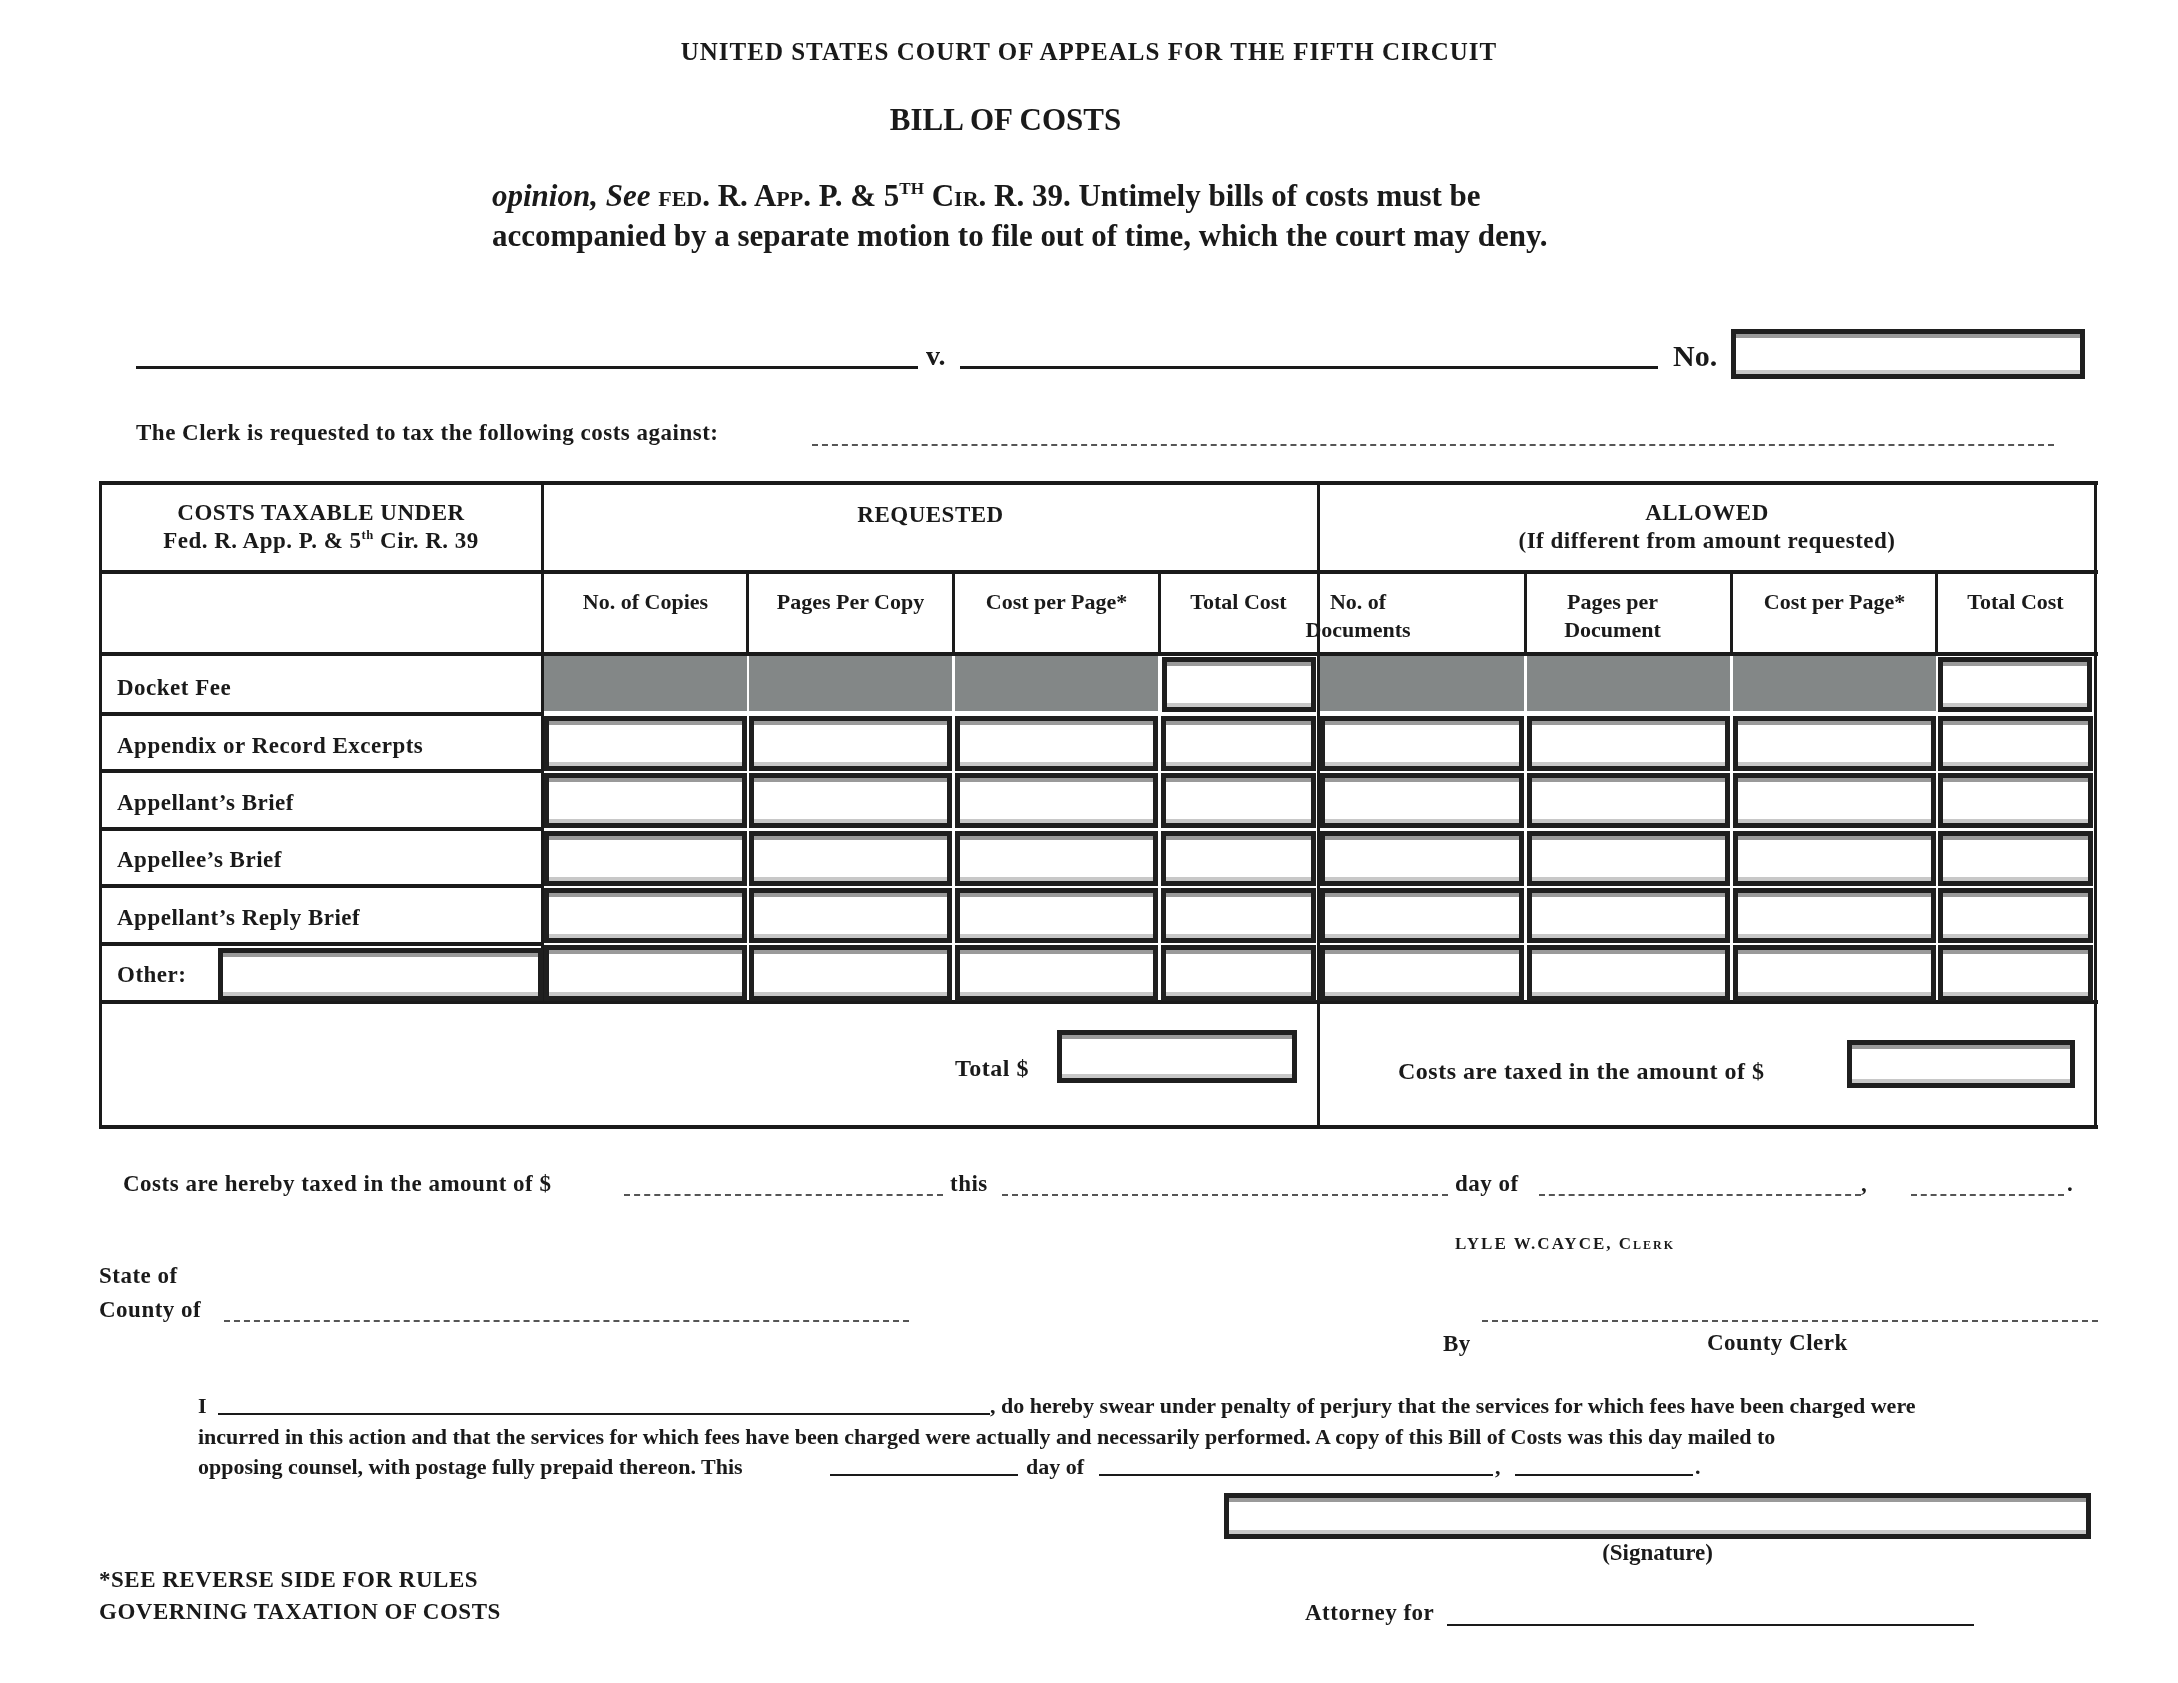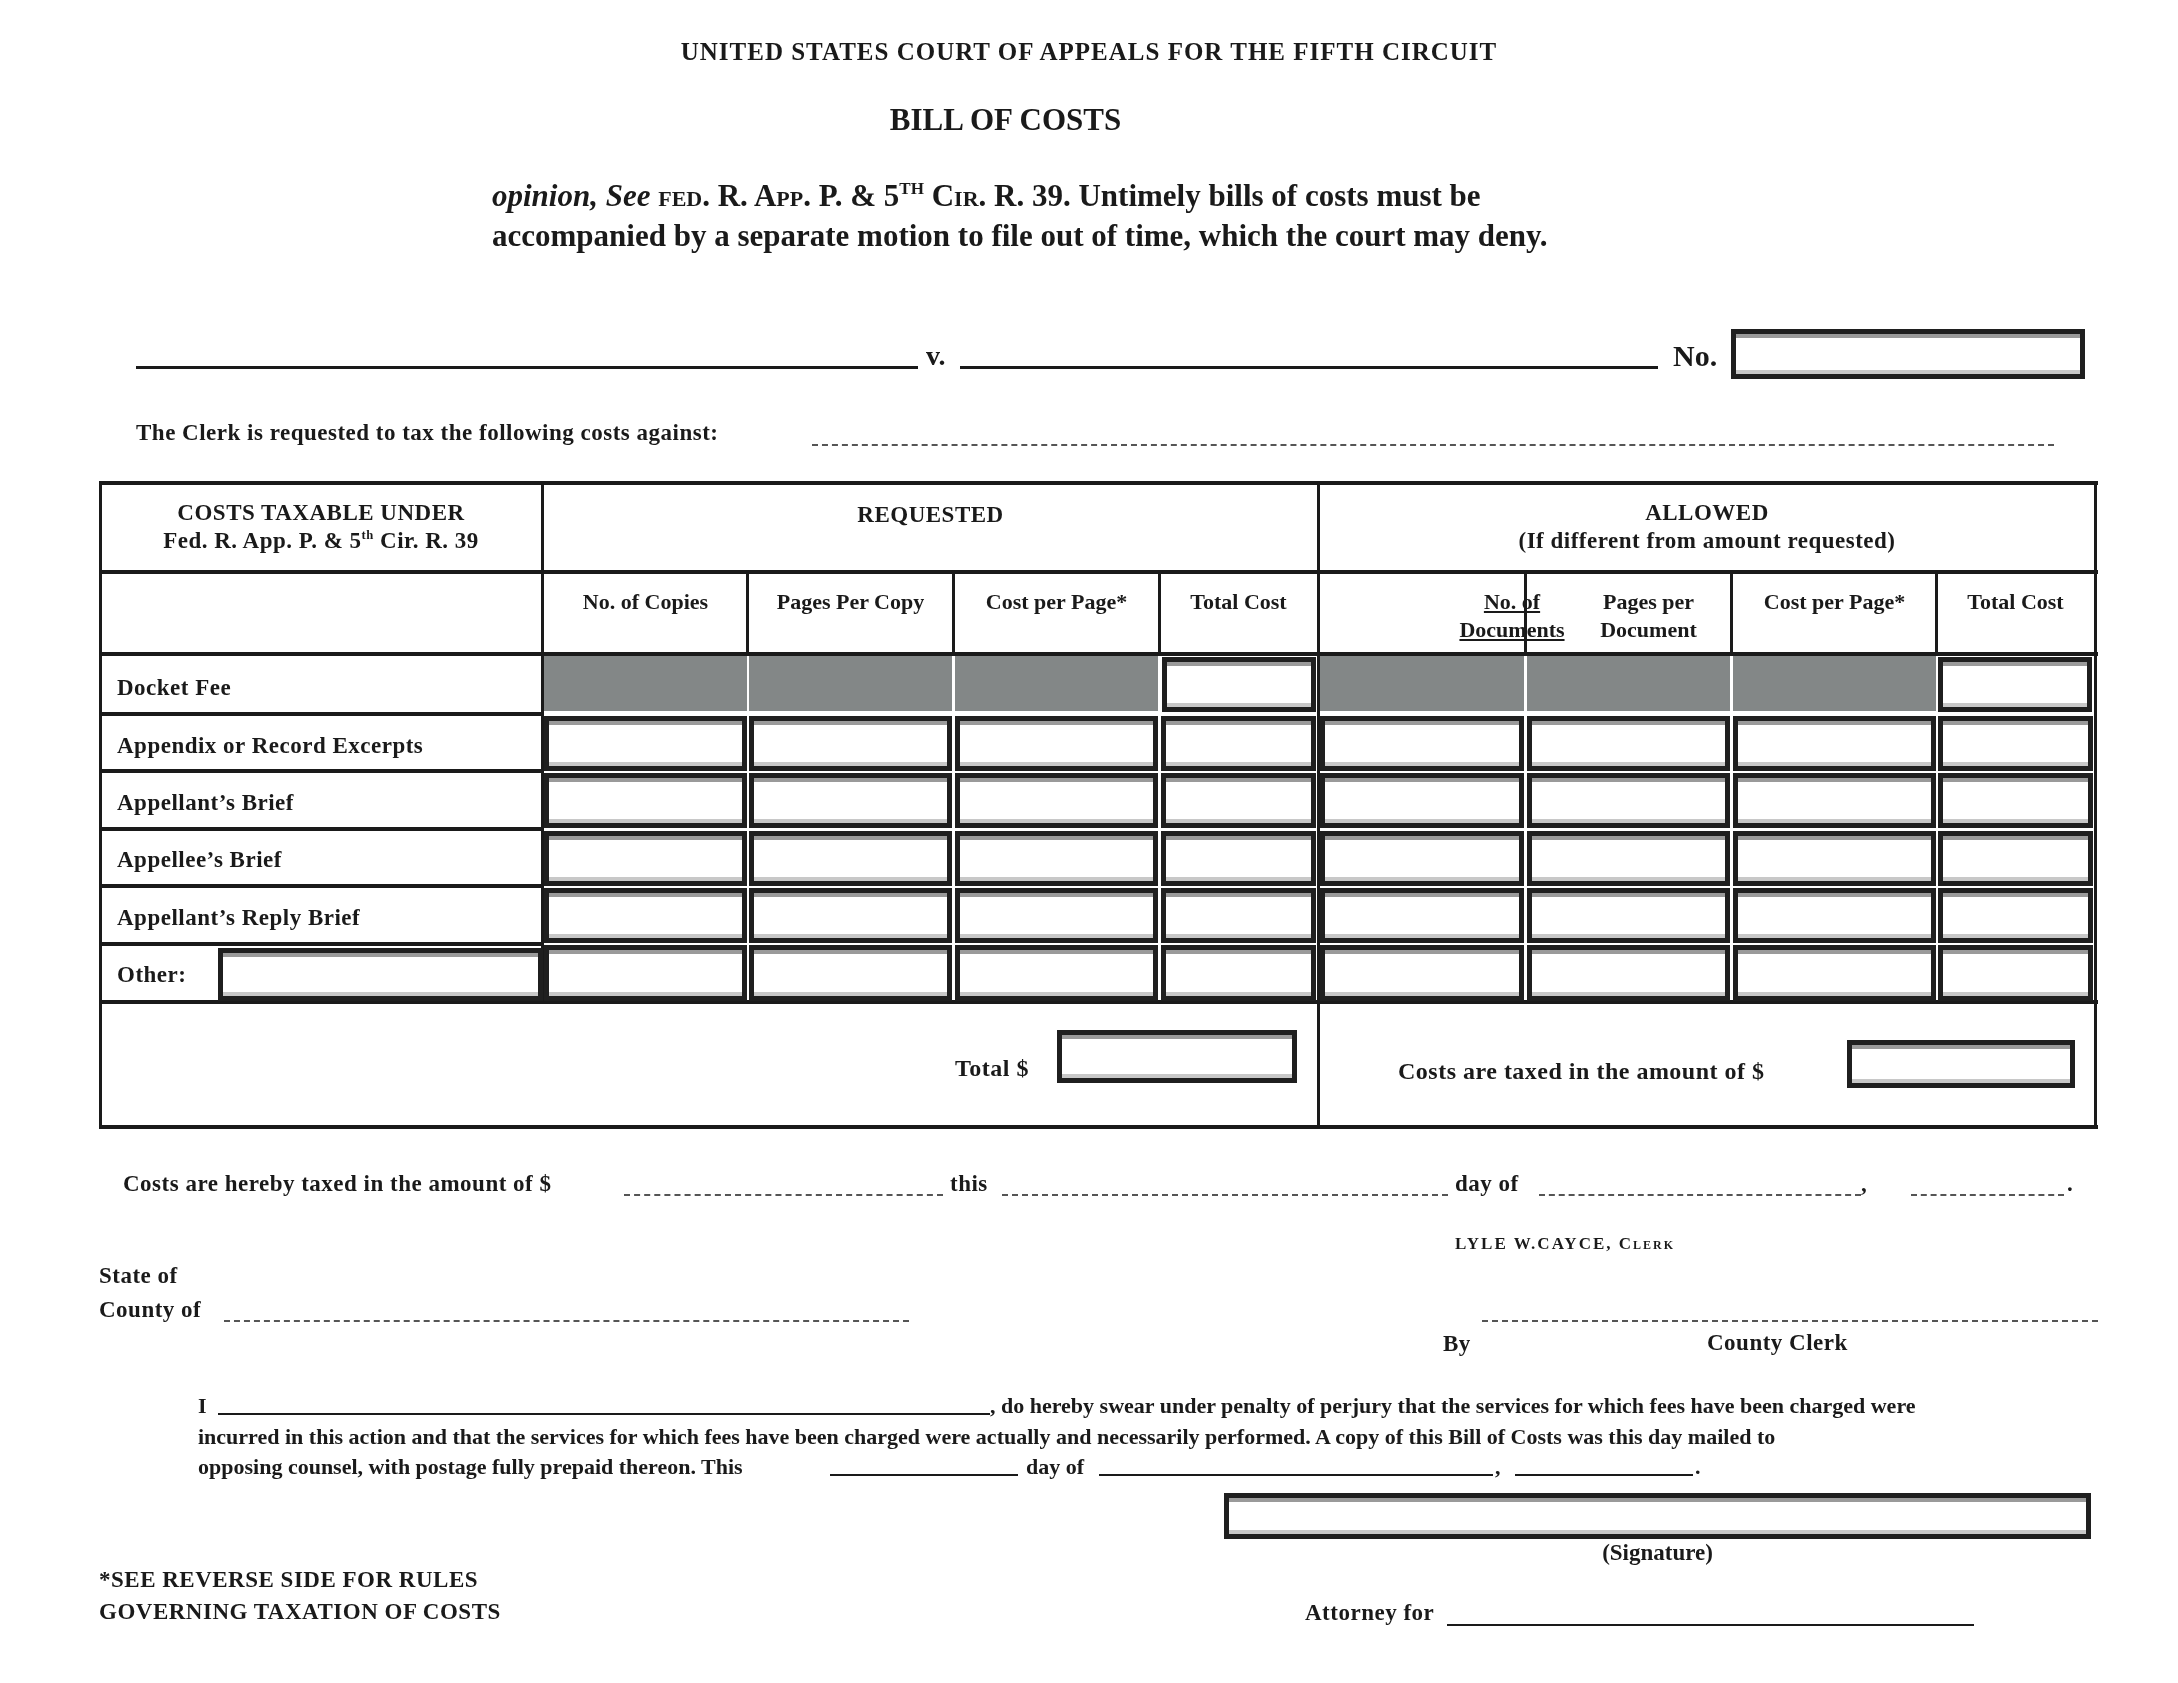--- a/index.html
+++ b/index.html
@@ -75,23 +75,23 @@
   <div class="thead" style="left:544px; top:501px; width:773px;">REQUESTED</div>
   <div class="thead" style="left:1320px; top:499px; width:774px;">
     <div>ALLOWED</div>
     <div>(If different from amount requested)</div>
   </div>
 
   <div class="colh" style="left:544px; top:588px; width:203px;">No. of Copies</div>
   <div class="colh" style="left:749px; top:588px; width:203px;">Pages Per Copy</div>
   <div class="colh" style="left:955px; top:588px; width:203px;">Cost per Page*</div>
   <div class="colh" style="left:1161px; top:588px; width:155px;">Total Cost</div>
-  <div class="colh" style="left:1400px; top:588px; width:224px; white-space:pre-line;text-decoration:underline;">No. of
+  <div class="colh" style="left:1246px; top:588px; width:224px; white-space:pre-line;">No. of
 Documents</div>
-  <div class="colh" style="left:1527px; top:588px; width:171px; white-space:pre-line;margin-left:36px;">Pages per
+  <div class="colh" style="left:1527px; top:588px; width:171px; white-space:pre-line;">Pages per
 Document</div>
   <div class="colh" style="left:1733px; top:588px; width:203px;">Cost per Page*</div>
   <div class="colh" style="left:1938px; top:588px; width:155px;">Total Cost</div>
 
   <div class="hline" style="left:99px; top:712px; width:444px;"></div>
   <div class="hline" style="left:99px; top:769px; width:444px;"></div>
   <div class="hline" style="left:99px; top:827px; width:444px;"></div>
   <div class="hline" style="left:99px; top:884px; width:444px;"></div>
   <div class="hline" style="left:99px; top:942px; width:444px;"></div>
   <div class="hline" style="left:99px; top:1000px; width:1999px;"></div>

